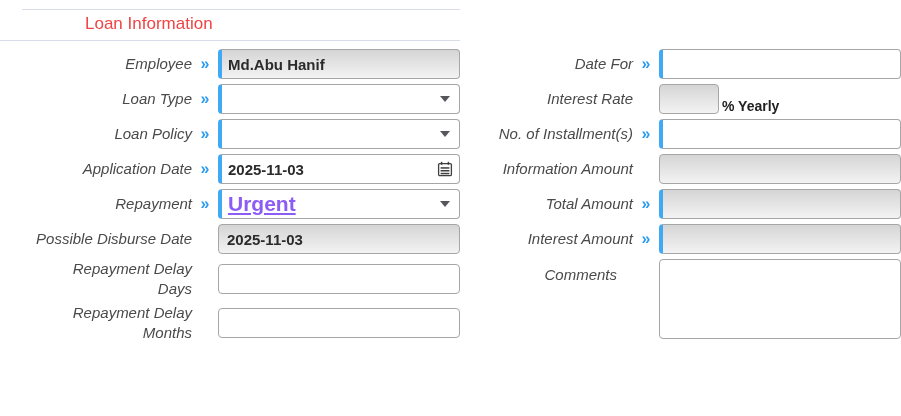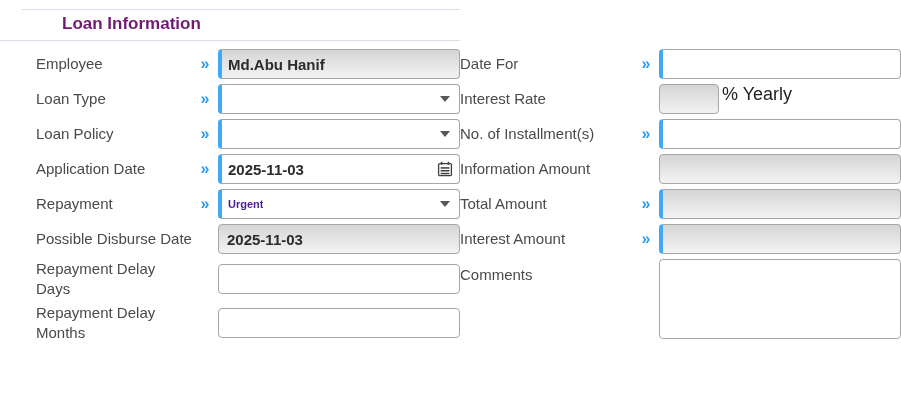--- a/index.html
+++ b/index.html
@@ -17,61 +17,61 @@
     border-bottom: 1px solid #b9b9b9;
     display: flex; align-items: center;
     padding-left: 28px;
   }
   .page-title { font-size: 20px; font-weight: 700; color: #1c5ea6; letter-spacing: .2px; }
 
   
   .group-head { width: 460px; margin-top: 9px; margin-bottom: 8px; }
   .rule-top { height: 1px; background: #d9dde9; margin-left: 22px; }
   .rule-bottom { height: 1px; background: #d9dde9; }
-  .group-title { font-size: 17px; font-weight: 700; color: #701a75; padding: 4px 0 6px 62px; }
+  .group-title { font-size: 17px; font-weight: 400; color: #ef4444; padding: 4px 0 6px 85px; }
 
   
   .form { display: flex; align-items: flex-start; }
   .col-left  { width: 460px; }
   .col-right { width: 441px; }
 
   .row { display: flex; align-items: center; margin-bottom: 5px; min-height: 30px; }
   .row.top-align { align-items: flex-start; gap: 8px; }
-  .lbl { flex: 1; text-align: left; font-size: 15px; color: #4a4a4a; line-height: 1.3; }
+  .lbl { flex: 1; text-align: right; font-size: 15px; color: #4a4a4a; line-height: 1.3; font-style: italic; }
   .col-left .lbl { padding-left: 36px; }
   .row.top-align .lbl { padding-top: 6px; }
   .marker { width: 26px; text-align: center; font-size: 16px; font-weight: 700; color: #2b9cf2; }
-  .fieldbox { width: 242px; position: relative; display: flex; align-items: flex-start; border-radius: 14px; }
+  .fieldbox { width: 242px; position: relative; display: flex; align-items: flex-end; border-radius: 14px; }
 
   .ctl {
     width: 247px; height: 30px;
     border: 1px solid #a6a6a6; border-radius: 4px;
     background: #fff;
     font-family: "Liberation Sans", sans-serif;
     font-size: 15px; font-weight: 700; color: #2b2b2b;
     padding: 0 8px;
     outline: none;
   }
   .ctl.readonly { background: linear-gradient(#d5d5d5, #f3f3f3); }
   .ctl.required { border-left: 4px solid #3fa9f5; padding-left: 6px; }
 
   .ddl { display: flex; align-items: center; justify-content: space-between; padding-right: 9px; cursor: default; }
-  .ddl-value { font-size: 11px; font-weight: 700; color: #4c1d95; white-space: nowrap; overflow: hidden; }
+  .ddl-value { font-size: 21px; font-weight: 700; color: #8b5cf6; white-space: nowrap; overflow: hidden; text-decoration: underline; }
   .caret-down {
     width: 0; height: 0;
     border-left: 5px solid transparent;
     border-right: 5px solid transparent;
     border-top: 6px solid #57565a;
   }
 
   .date-ctl { padding-right: 30px; }
   .calendar-btn { position: absolute; right: 7px; top: 50%; transform: translateY(-50%); line-height: 0; cursor: pointer; }
 
   .ctl.small { width: 60px; }
-  .suffix { font-size: 18px; font-weight: 400; color: #222; margin-left: 3px; white-space: nowrap; }
+  .suffix { font-size: 14px; font-weight: 700; color: #222; margin-left: 3px; white-space: nowrap; }
 
   textarea.ctl { height: 80px; resize: none; padding-top: 5px; font-weight: 400; }
 </style>
 </head>
 <body>
 
 <div class="app">
 
 
   <div class="group-head">

